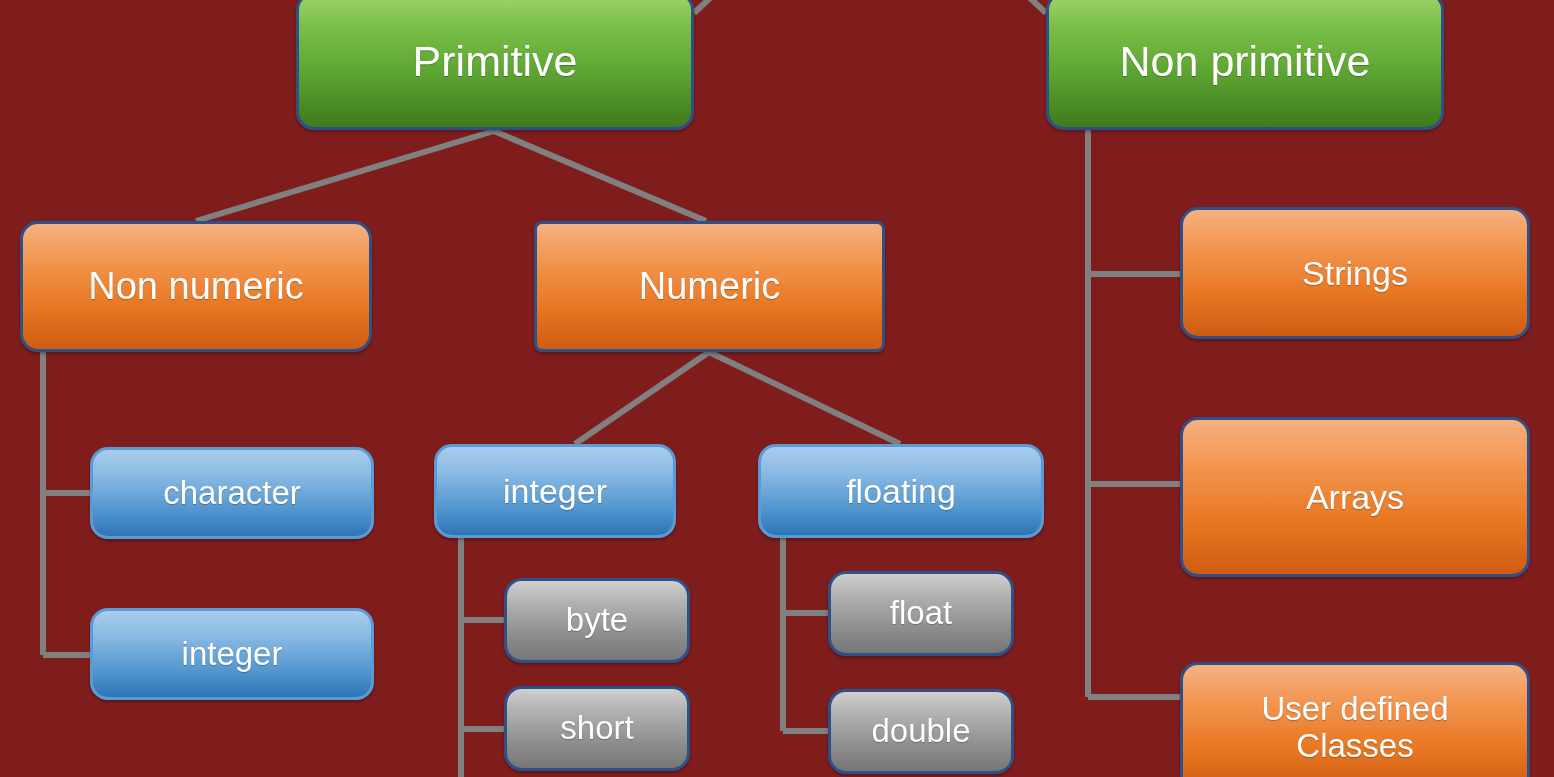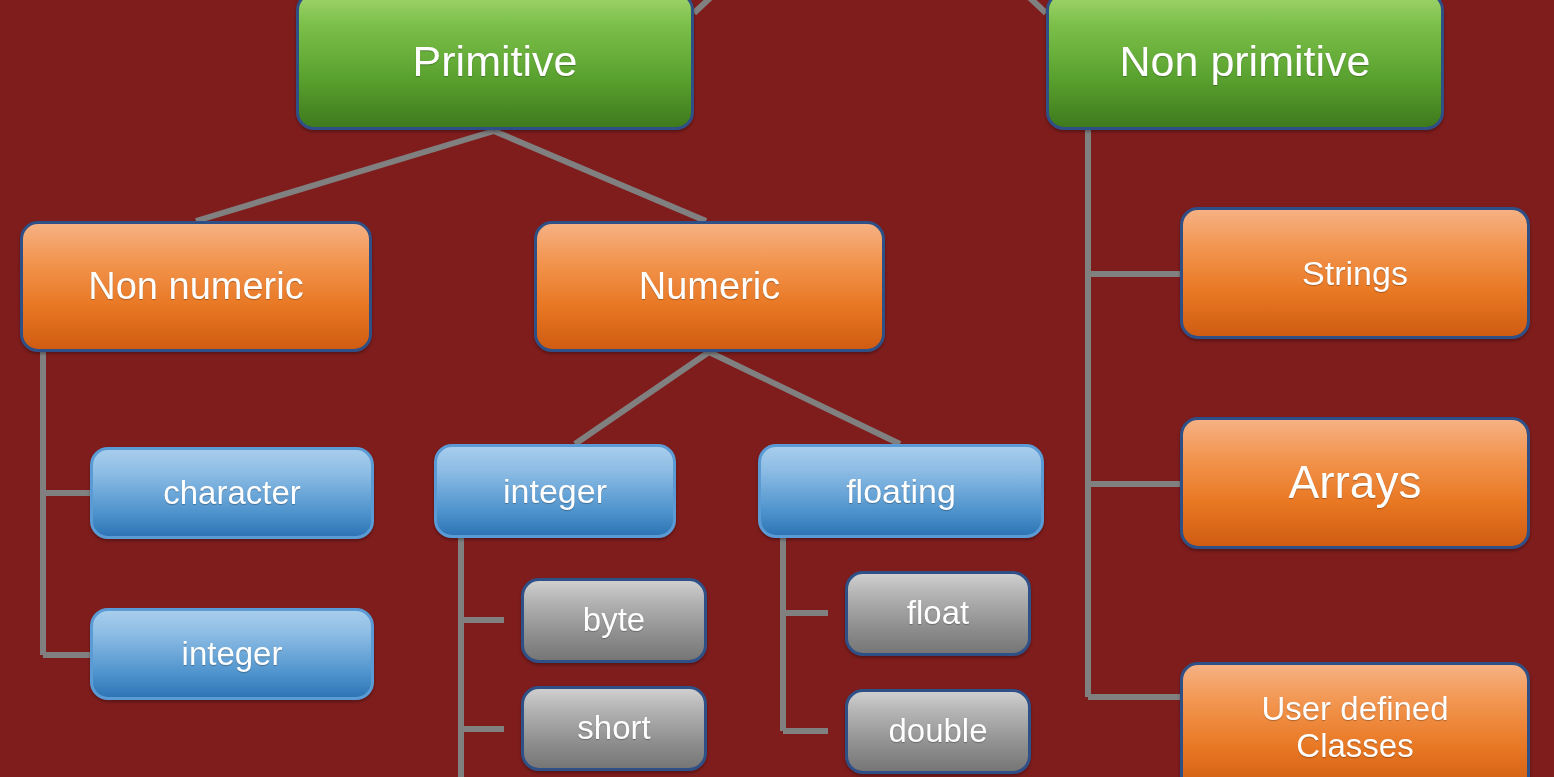--- a/index.html
+++ b/index.html
@@ -51,28 +51,27 @@
   }
   .node.blue {
     background: linear-gradient(to bottom, #a8cdec 0%, #8bbbe4 28%, #4f94cd 72%, #2e75b6 100%);
     border: 3px solid #5b9bd5;
     box-shadow: 0 2px 3px rgba(0,0,0,0.30);
   }
   .node.gray {
     background: linear-gradient(to bottom, #cfcfcf 0%, #b3b3b3 26%, #8e8e8e 68%, #767676 100%);
     border: 3px solid #2f4f87;
     box-shadow: 0 2px 3px rgba(0,0,0,0.30);
-    margin-left: 17px;
   }
   .n-primitive      { left:296px;  top:-8px;  width:398px; height:138px; font-size:43px; }
   .n-nonprimitive   { left:1046px; top:-8px;  width:398px; height:138px; font-size:43px; }
   .n-nonnumeric     { left:20px;   top:221px; width:352px; height:131px; font-size:38px; }
-  .n-numeric        { left:534px;  top:221px; width:351px; height:131px; font-size:38px; }
+  .n-numeric        { left:534px;  top:221px; width:351px; height:131px; font-size:38px;border-radius:8px; }
   .n-strings        { left:1180px; top:207px; width:350px; height:132px; font-size:34px; }
-  .n-arrays         { left:1180px; top:417px; width:350px; height:132px; font-size:46px; }
+  .n-arrays         { left:1180px; top:417px; width:350px; height:160px; font-size:34px; }
   .n-userdefined    { left:1180px; top:622px; width:350px; height:132px; font-size:33px;margin-top:40px; }
   .n-character      { left:90px;   top:447px; width:284px; height:92px;  font-size:33px; }
   .n-boolean        { left:90px;   top:608px; width:284px; height:92px;  font-size:33px; }
   .n-integer        { left:434px;  top:444px; width:242px; height:94px;  font-size:34px; }
   .n-floating       { left:758px;  top:444px; width:286px; height:94px;  font-size:34px; }
   .n-byte           { left:504px;  top:578px; width:186px; height:85px;  font-size:33px; }
   .n-short          { left:504px;  top:686px; width:186px; height:85px;  font-size:33px; }
   .n-float          { left:828px;  top:571px; width:186px; height:85px;  font-size:33px; }
   .n-double         { left:828px;  top:689px; width:186px; height:85px;  font-size:33px; }
 </style>

